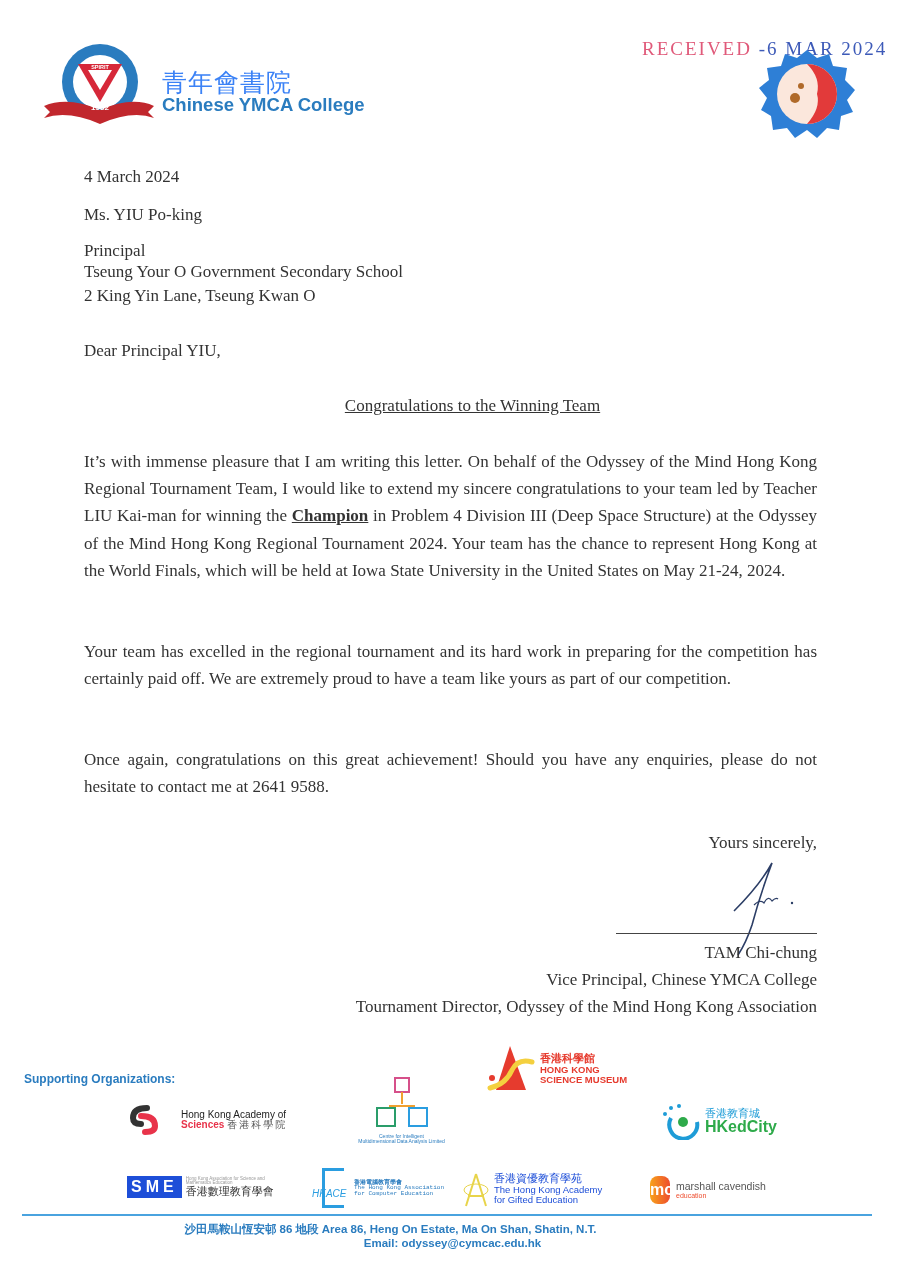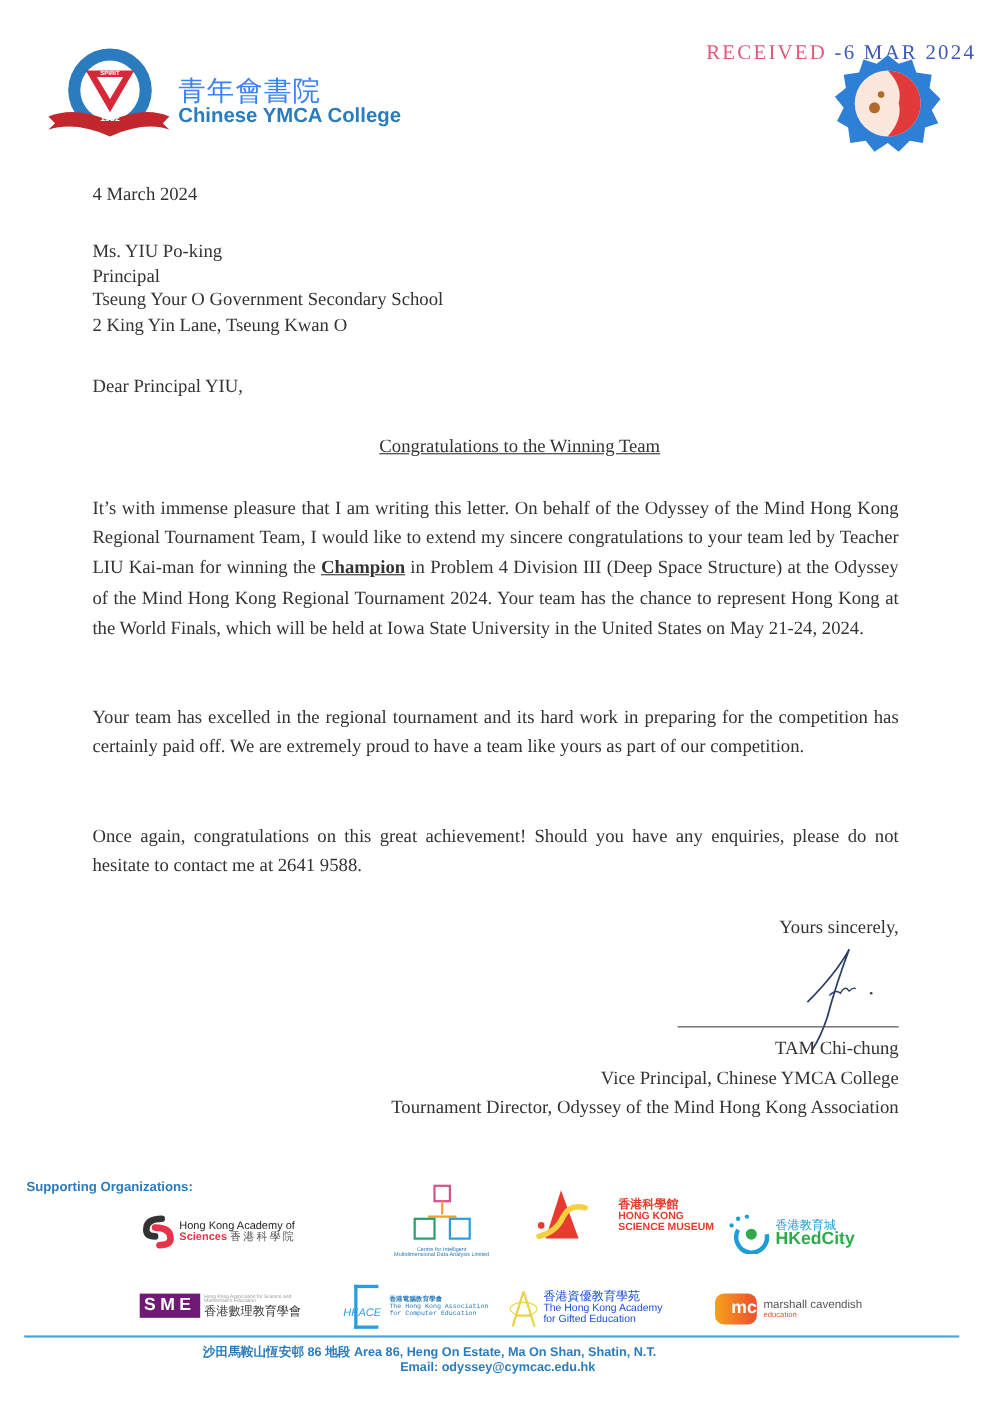--- a/index.html
+++ b/index.html
@@ -12,21 +12,21 @@
   #school-zh { left:162px; top:66px; font-family:"DejaVu Sans", sans-serif; font-size:25px; color:#3b82f6; letter-spacing:1px; }
   #school-en { left:162px; top:94px; font-family:"Liberation Sans", sans-serif; font-weight:bold; font-size:18.5px; color:#2a7cbf; }
 
   #stamp-text { left:642px; top:38px; font-family:Liberation Serif, serif; font-size:19px; letter-spacing:2px; color:#e05a7a; }
   #stamp-date { color:#3d5ab8; }
   #stamp-seal { left:757px; top:48px; width:100px; height:92px; }
 
   
   .line { position:absolute; left:84px; white-space:nowrap; }
   #date { top:167px; }
-  #addr1 { top:219px; }
+  #addr1 { top:205px; }
   #addr2 { top:241px; }
   #addr3 { top:262px; }
   #addr4 { top:286px; }
   #salutation { top:341px; }
   #subject { left:0; width:905px; top:396px; text-align:center; text-decoration:underline;padding-left:20px; }
   .para { position:absolute; left:84px; width:733px; text-align:justify; line-height:27.2px; font-size:17px; }
   #p1 { top:448px; }
   #p2 { top:638px; }
   #p3 { top:746px; }
   .champion { font-weight:bold; text-decoration:underline; }
@@ -97,40 +97,40 @@
 <div id="signer-title1" class="right serif">Vice Principal, Chinese YMCA College</div>
 <div id="signer-title2" class="right serif">Tournament Director, Odyssey of the Mind Hong Kong Association</div>
 
 <div id="supporting-label" class="abs">Supporting Organizations:</div>
 
 <div class="logo" style="left:127px; top:1104px;">
   <svg width="34" height="32" viewBox="0 0 34 32">
     <path d="M20 4 Q6 4 6 14 Q6 20 14 20" fill="none" stroke="#333" stroke-width="6" stroke-linecap="round"></path>
     <path d="M14 12 Q28 12 28 22 Q28 28 18 28" fill="none" stroke="#e8334a" stroke-width="6" stroke-linecap="round"></path>
   </svg>
-  <div class="logo-text" style="margin-left:2px;">
+  <div class="logo-text" style="margin-left:20px;">
     <div style="font-size:10px; color:#222;">Hong Kong Academy of</div>
     <div style="font-size:10px;"><span style="color:#e8334a; font-weight:bold;">Sciences</span> <span style="color:#555; font-family:'DejaVu Sans',sans-serif; letter-spacing:2px;">香港科學院</span></div>
   </div>
 </div>
 
 <div class="logo" style="left:354px; top:1076px; flex-direction:column; width:95px;">
   <svg width="62" height="58" viewBox="0 0 62 58">
     <rect x="24" y="2" width="14" height="14" fill="none" stroke="#d6508a" stroke-width="2"></rect>
     <path d="M31 16 L31 28 M18 30 L44 30" stroke="#f0a030" stroke-width="2"></path>
     <rect x="6" y="32" width="18" height="18" fill="none" stroke="#2a9d6a" stroke-width="2"></rect>
     <rect x="38" y="32" width="18" height="18" fill="none" stroke="#2a9de0" stroke-width="2"></rect>
   </svg>
   <div class="logo-text" style="font-size:5px; color:#2a7cbf; text-align:center;">
     <div>Centre for Intelligent</div>
     <div>Multidimensional Data Analysis Limited</div>
   </div>
 </div>
 
-<div class="logo" style="left:486px; top:1080px;gap:22px;">
+<div class="logo" style="left:486px; top:1044px;">
   <svg width="50" height="50" viewBox="0 0 50 50">
     <path d="M24 2 L40 46 L10 46 Z" fill="#e63b2e"></path>
     <path d="M4 44 Q20 40 26 26 Q32 14 46 18" fill="none" stroke="#f4d03f" stroke-width="5" stroke-linecap="round"></path>
     <circle cx="6" cy="34" r="3" fill="#e63b2e"></circle>
   </svg>
   <div class="logo-text" style="margin-left:4px; color:#e63b2e; font-weight:bold;">
     <div style="font-size:11px; font-family:'DejaVu Sans',sans-serif;">香港科學館</div>
     <div style="font-size:9.5px;">HONG KONG</div>
     <div style="font-size:9.5px;">SCIENCE MUSEUM</div>
   </div>
@@ -144,21 +144,21 @@
       <circle cx="16" cy="2" r="2" fill="#1e9cd7"></circle>
       <circle cx="2" cy="10" r="2" fill="#1e9cd7"></circle>
   </svg>
   <div class="logo-text" style="margin-left:2px;">
     <div style="font-size:11px; color:#1e9cd7; font-family:'DejaVu Sans',sans-serif;">香港教育城</div>
     <div style="font-size:16px; color:#2eaa4a; font-weight:bold;">HKedCity</div>
   </div>
 </div>
 
 <div class="logo" style="left:127px; top:1176px;">
-  <div style="background:#701a75; color:#fff; font-family:'Liberation Sans',sans-serif; font-weight:bold; font-size:16px; letter-spacing:4px; padding:0 4px; height:22px; line-height:22px;">SME</div>
+  <div style="background:#1d4ed8; color:#fff; font-family:'Liberation Sans',sans-serif; font-weight:bold; font-size:16px; letter-spacing:4px; padding:0 4px; height:22px; line-height:22px;">SME</div>
   <div class="logo-text" style="margin-left:4px;">
     <div style="font-size:4.5px; color:#999; width:90px;">Hong Kong Association for Science and Mathematics Education</div>
     <div style="font-size:11px; color:#333; font-family:'DejaVu Serif',serif;">香港數理教育學會</div>
   </div>
 </div>
 
 <div class="logo" style="left:312px; top:1168px;">
   <div style="position:relative; width:36px; height:40px;font-style:italic;">
     <div style="position:absolute; left:10px; top:0; width:22px; height:40px; border:3px solid #2a9de0; border-right:none; box-sizing:border-box;"></div>
     <div style="position:absolute; left:0; top:20px; font-family:'Liberation Sans',sans-serif; font-size:10px; color:#2a9de0;">HKACE</div>
@@ -176,21 +176,21 @@
     <ellipse cx="14" cy="20" rx="12" ry="6" fill="none" stroke="#e8d44a" stroke-width="1"></ellipse>
   </svg>
   <div class="logo-text" style="margin-left:4px; color:#1d4ed8;">
     <div style="font-size:11px; font-family:'DejaVu Serif',serif;">香港資優教育學苑</div>
     <div style="font-size:9.5px;">The Hong Kong Academy</div>
     <div style="font-size:9.5px;">for Gifted Education</div>
   </div>
 </div>
 
 <div class="logo" style="left:650px; top:1176px;">
-  <div style="width:38px; height:28px; border-radius:8px; background:linear-gradient(90deg,#f7a21b,#ee4d2e); color:#fff; font-family:'Liberation Sans',sans-serif; font-weight:bold; font-size:16px; text-align:right; line-height:28px;">mc</div>
+  <div style="width:20px; height:28px; border-radius:8px; background:linear-gradient(90deg,#f7a21b,#ee4d2e); color:#fff; font-family:'Liberation Sans',sans-serif; font-weight:bold; font-size:16px; text-align:right; line-height:28px;">mc</div>
   <div class="logo-text" style="margin-left:6px;">
     <div style="font-size:10.5px; color:#555;">marshall cavendish</div>
     <div style="font-size:7px; color:#ee4d2e;">education</div>
   </div>
 </div>
 
 <div id="footer-rule" class="abs"></div>
 <div id="footer-addr" class="abs">沙田馬鞍山恆安邨 86 地段    Area 86, Heng On Estate, Ma On Shan, Shatin, N.T.</div>
 <div id="footer-email" class="abs">Email: odyssey@cymcac.edu.hk</div>
 

